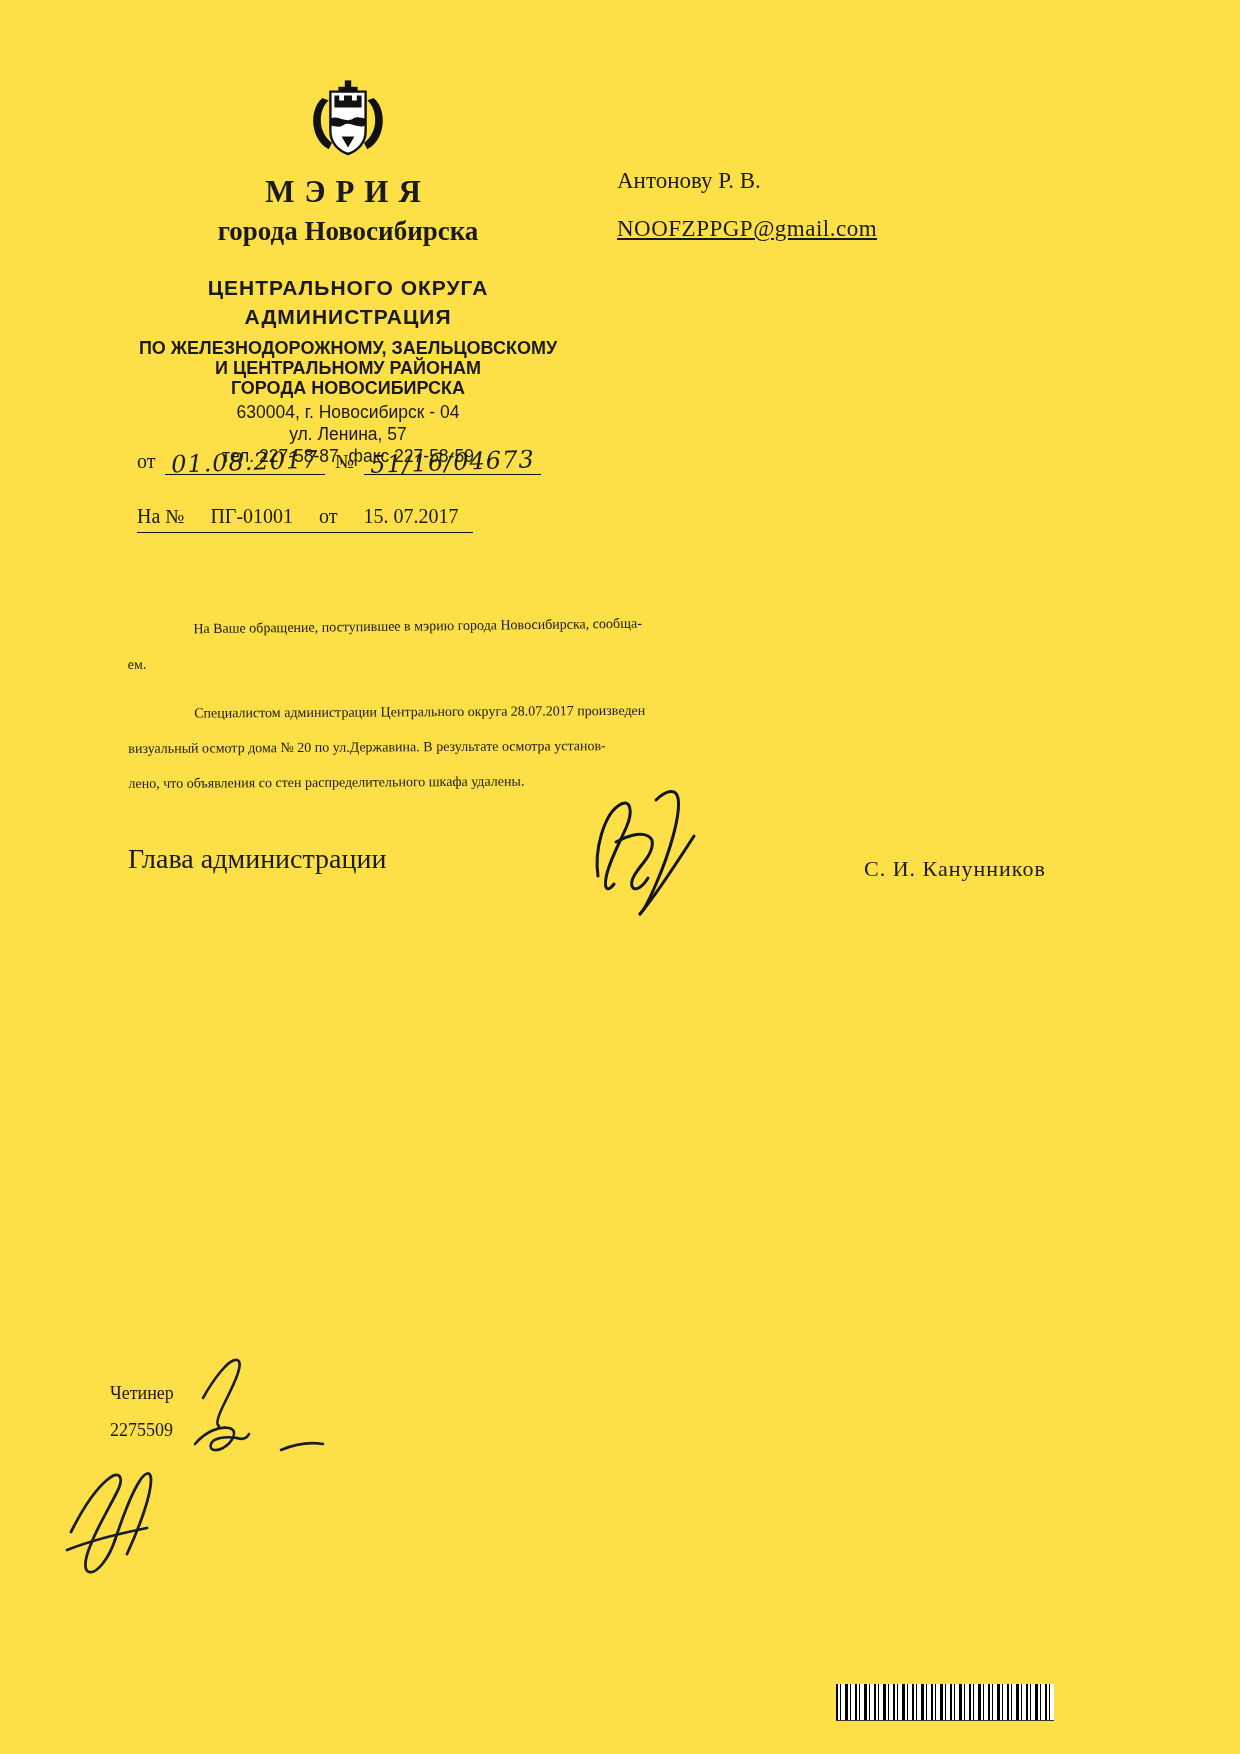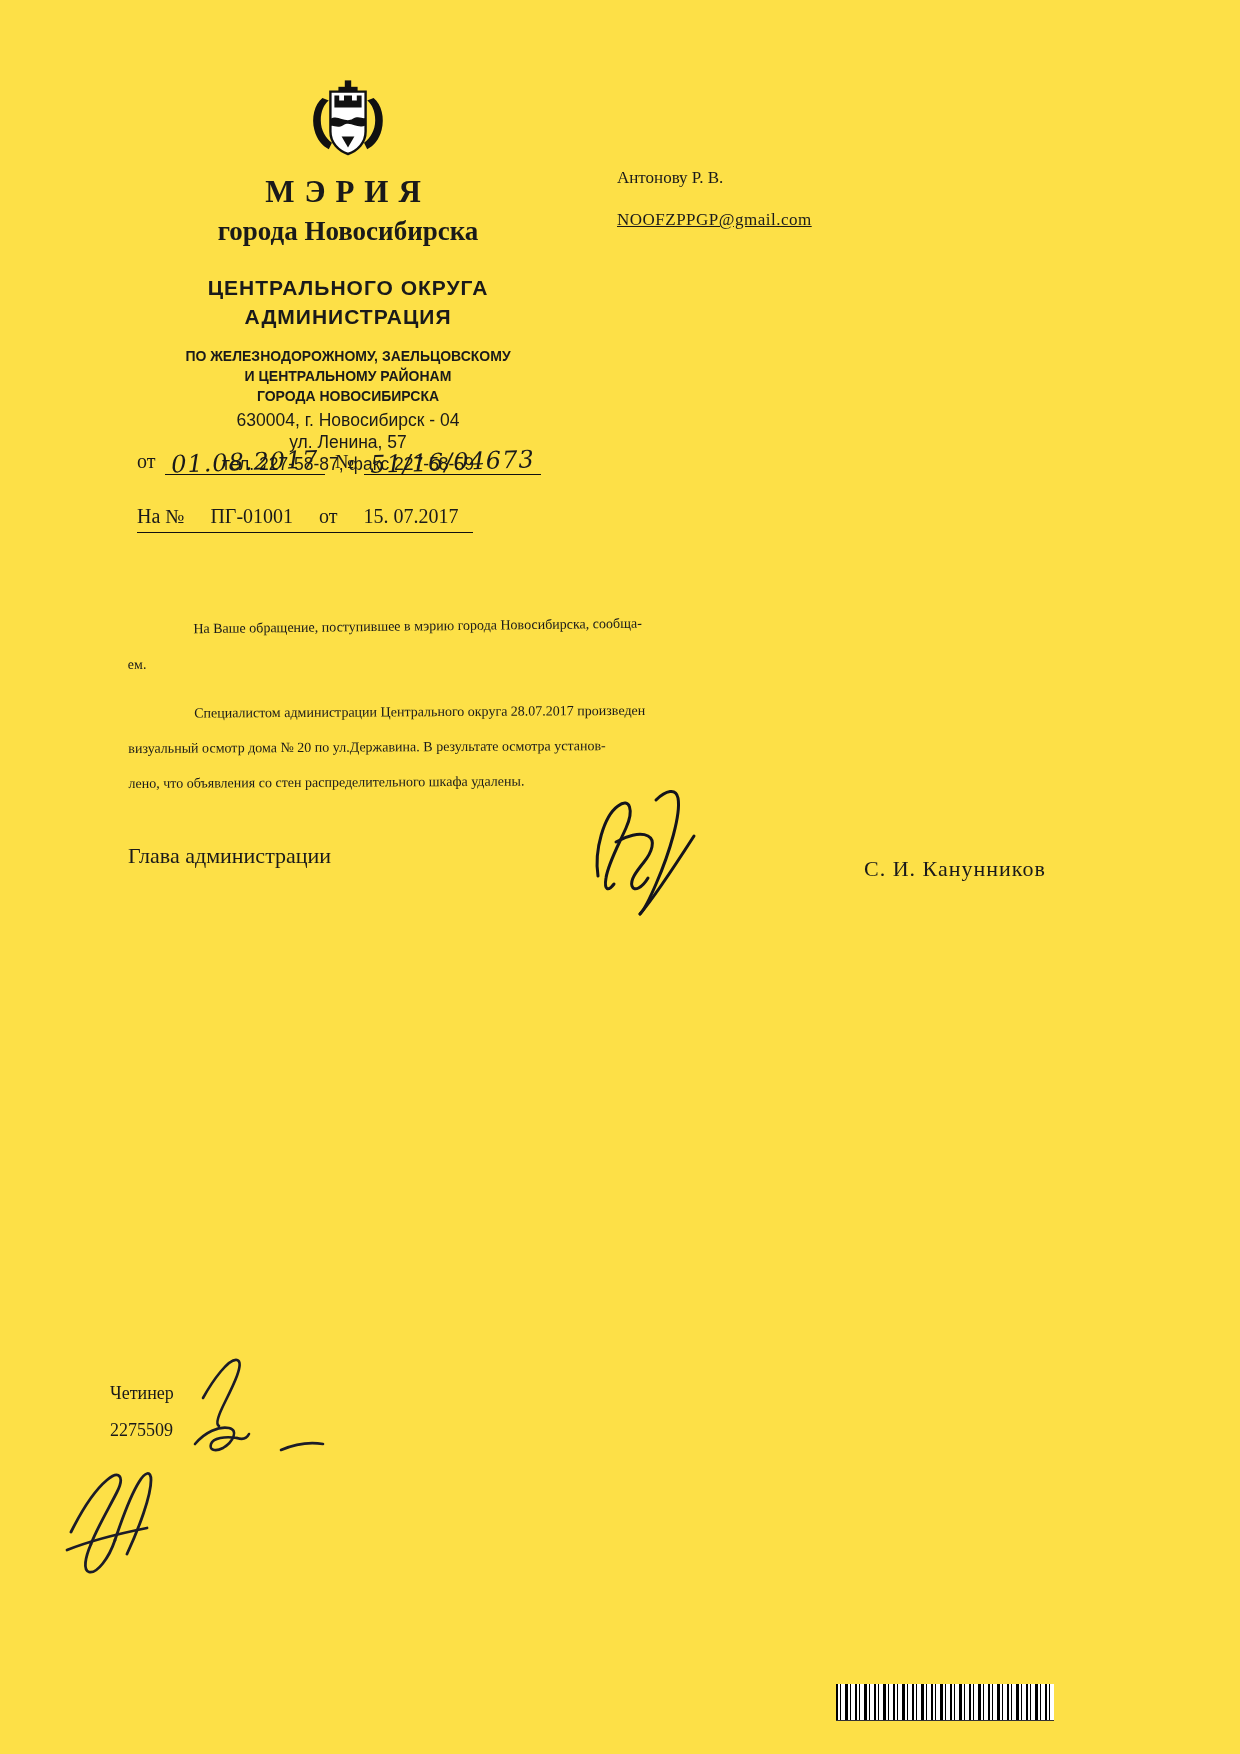--- a/index.html
+++ b/index.html
@@ -41,37 +41,37 @@
     font-family: "Liberation Sans", sans-serif;
     font-weight: bold;
     font-size: 21px;
     letter-spacing: 1px;
     margin-top: 26px;
     line-height: 29px;
   }
   .district {
     font-family: "Liberation Sans", sans-serif;
     font-weight: bold;
-    font-size: 14px;
+    font-size: 18px;
     line-height: 20px;
-    margin-top: 15px;
+    margin-top: 7px;
   }
   .addr {
     font-family: "Liberation Sans", sans-serif;
     font-size: 17.5px;
     line-height: 22px;
     margin-top: 3px;
   }
 
   
   .addressee {
     position: absolute;
     left: 617px;
     top: 168px;
-    font-size: 17px;
+    font-size: 23px;
   }
   .addressee .email {
     display: inline-block;
     margin-top: 22px;
     text-decoration: underline;
     letter-spacing: 0.5px;
   }
 
   
   .refline {
@@ -128,21 +128,21 @@
   .p1 { transform: rotate(-0.7deg); transform-origin: left bottom; }
   .p2 { transform: rotate(-0.35deg); transform-origin: left top; margin-top: 14px; }
   .indent { text-indent: 66px; }
   .line { white-space: nowrap; }
 
   
   .sig-title {
     position: absolute;
     left: 128px;
     top: 843px;
-    font-size: 22px;
+    font-size: 28px;
   }
   .sig-name {
     position: absolute;
     left: 838px;
     top: 856px;
     font-size: 22px;
     letter-spacing: 1px;
     margin-left: 26px;
   }
   .sig-mark { position: absolute; left: 560px; top: 780px; }

